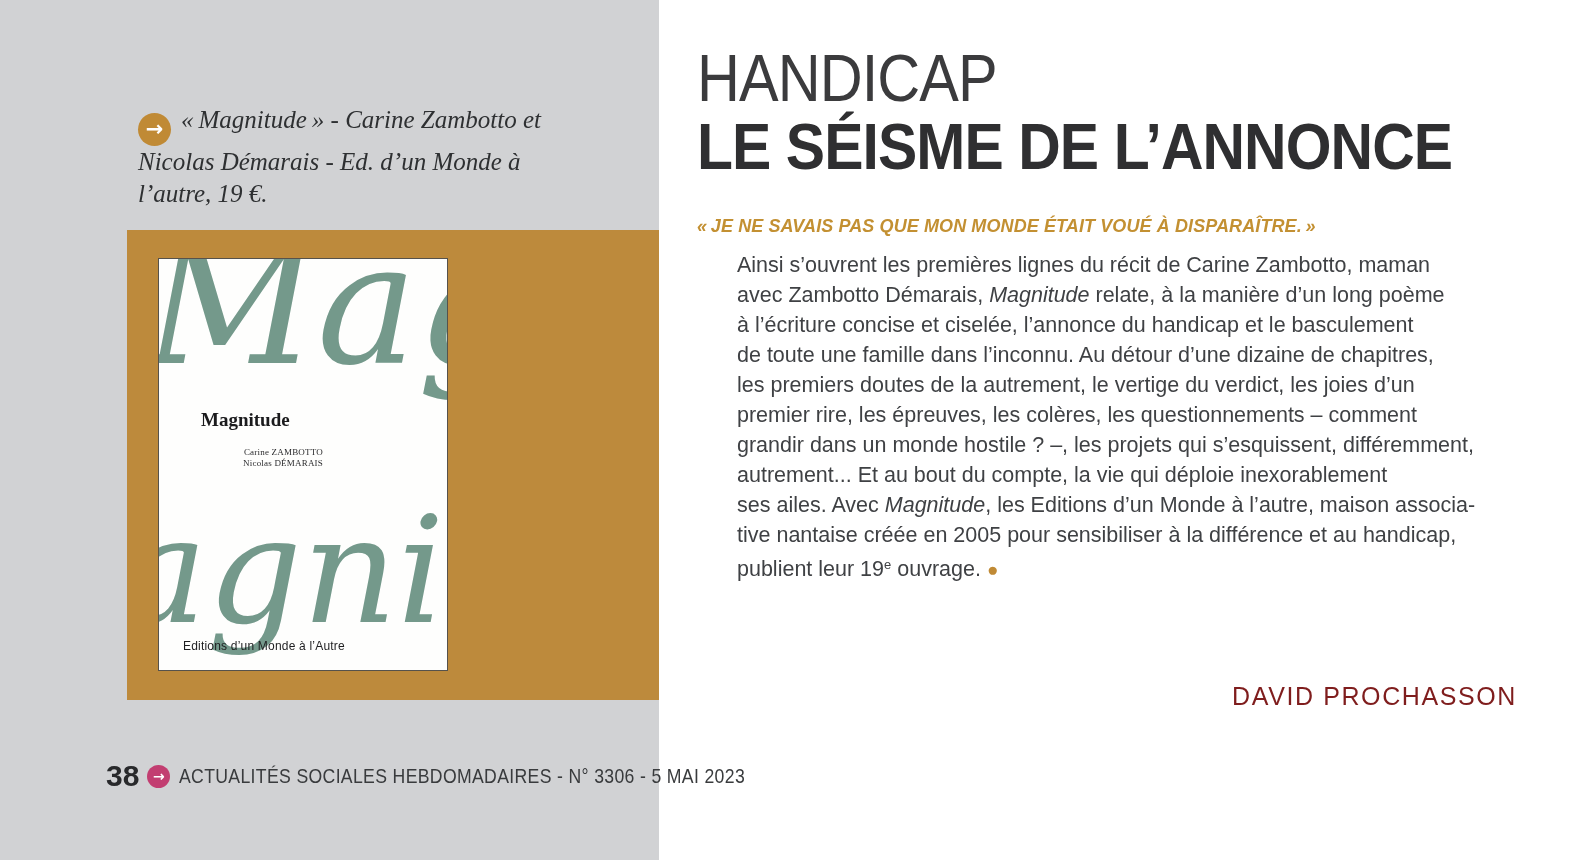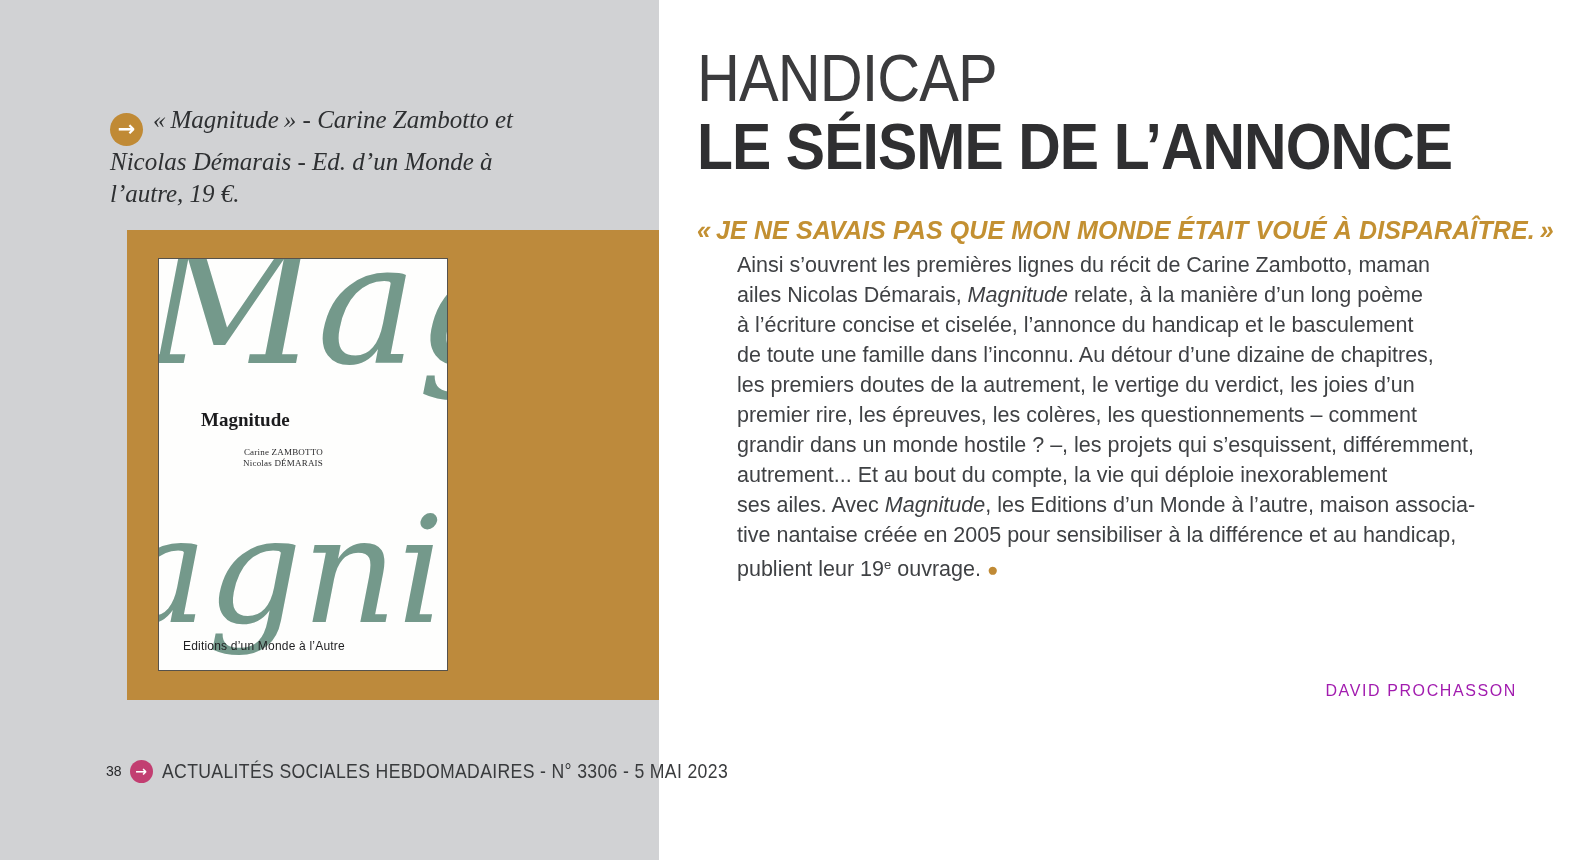--- a/index.html
+++ b/index.html
@@ -4,21 +4,21 @@
 <style>
   html,body{margin:0;padding:0;background:#ffffff;}
   .page{
     position:relative;width:1578px;height:860px;background:#ffffff;
     font-family:"Liberation Sans",sans-serif;overflow:hidden;
   }
   .gray-panel{position:absolute;left:0;top:0;width:659px;height:860px;background:#d1d2d4;}
 
   
   .caption{
-    position:absolute;left:110px;top:104px;width:505px;
+    position:absolute;left:138px;top:104px;width:505px;
     font-family:"Liberation Serif",serif;font-style:italic;
     font-size:25px;line-height:32px;color:#2e3032;
   }
   .cap-icon{
     display:inline-block;width:33px;height:33px;border-radius:50%;
     background:#c08a35;color:#ffffff;font-style:normal;font-weight:bold;
     font-size:21px;line-height:33px;text-align:center;margin-right:10px;
     vertical-align:-8px;font-family:"DejaVu Sans",sans-serif;
   }
 
@@ -53,42 +53,42 @@
     position:absolute;left:697px;top:45px;font-size:66px;line-height:66px;
     color:#3b3b3d;white-space:nowrap;transform:scaleX(.90);transform-origin:0 0;
     letter-spacing:-1px;
   }
   .ttl{
     position:absolute;left:697px;top:114px;font-size:64px;line-height:66px;
     font-weight:bold;color:#2f2f31;white-space:nowrap;
     transform:scaleX(.92);transform-origin:0 0;letter-spacing:-1px;
   }
   .kicker{
-    position:absolute;left:697px;top:216px;font-size:25px;font-weight:bold;
+    position:absolute;left:697px;top:216px;font-size:18px;font-weight:bold;
     font-style:italic;color:#c39032;white-space:nowrap;letter-spacing:.1px;
   }
   .body-text{
     position:absolute;left:697px;top:250px;font-size:21.5px;line-height:30px;
     color:#3f4144;
   }
   .bline{white-space:nowrap;margin-left:40px;}
   .bline .it{font-style:italic;}
   .bline .sup{font-size:13px;vertical-align:7px;}
   .bline .dot{color:#c08a35;font-size:19px;}
   .byline{
-    position:absolute;right:61px;top:682px;font-size:16px;letter-spacing:1.6px;
-    color:#a21caf;white-space:nowrap;
+    position:absolute;right:61px;top:682px;font-size:25px;letter-spacing:1.6px;
+    color:#7f1d1d;white-space:nowrap;
   }
 
   
   .footer{
     position:absolute;left:106px;top:759px;display:flex;align-items:center;
     color:#393b3d;
   }
-  .page-num{font-weight:normal;font-size:14px;color:#28292b;}
+  .page-num{font-weight:bold;font-size:30px;color:#28292b;}
   .f-icon{
     width:23px;height:23px;border-radius:50%;background:#c23e71;color:#ffffff;
     font-size:14px;font-weight:bold;line-height:23px;text-align:center;
     margin:0 9px 0 8px;font-family:"DejaVu Sans",sans-serif;flex:0 0 auto;
   }
   .f-text{
     font-size:21px;letter-spacing:.4px;white-space:nowrap;
     transform:scaleX(.84);transform-origin:0 50%;
   }
 </style>
@@ -118,21 +118,21 @@
       </div>
       <div class="cover-pub">Editions d’un Monde à l’Autre</div>
     </div>
   </div>
 
   <div class="sec">HANDICAP</div>
   <div class="ttl">LE SÉISME DE L’ANNONCE</div>
   <div class="kicker">« JE NE SAVAIS PAS QUE MON MONDE ÉTAIT VOUÉ À DISPARAÎTRE. »</div>
   <div class="body-text" id="article-body">
       <div class="bline"><span>Ainsi s’ouvrent les premières lignes du récit de Carine Zambotto, maman</span></div>
-      <div class="bline"><span>ailes Nicolas Démarais, </span><span class="it">Magnitude</span><span> relate, à la manière d’un long poème</span></div>
+      <div class="bline"><span>avec Zambotto Démarais, </span><span class="it">Magnitude</span><span> relate, à la manière d’un long poème</span></div>
       <div class="bline"><span>à l’écriture concise et ciselée, l’annonce du handicap et le basculement</span></div>
       <div class="bline"><span>de toute une famille dans l’inconnu. Au détour d’une dizaine de chapitres,</span></div>
       <div class="bline"><span>les premiers doutes de la autrement, le vertige du verdict, les joies d’un</span></div>
       <div class="bline"><span>premier rire, les épreuves, les colères, les questionnements – comment</span></div>
       <div class="bline"><span>grandir dans un monde hostile ? –, les projets qui s’esquissent, différemment,</span></div>
       <div class="bline"><span>autrement... Et au bout du compte, la vie qui déploie inexorablement</span></div>
       <div class="bline"><span>ses ailes. Avec </span><span class="it">Magnitude</span><span>, les Editions d’un Monde à l’autre, maison associa-</span></div>
       <div class="bline"><span>tive nantaise créée en 2005 pour sensibiliser à la différence et au handicap,</span></div>
       <div class="bline"><span>publient leur 19</span><span class="sup">e</span><span> ouvrage. </span><span class="dot">●</span></div>
     </div>

